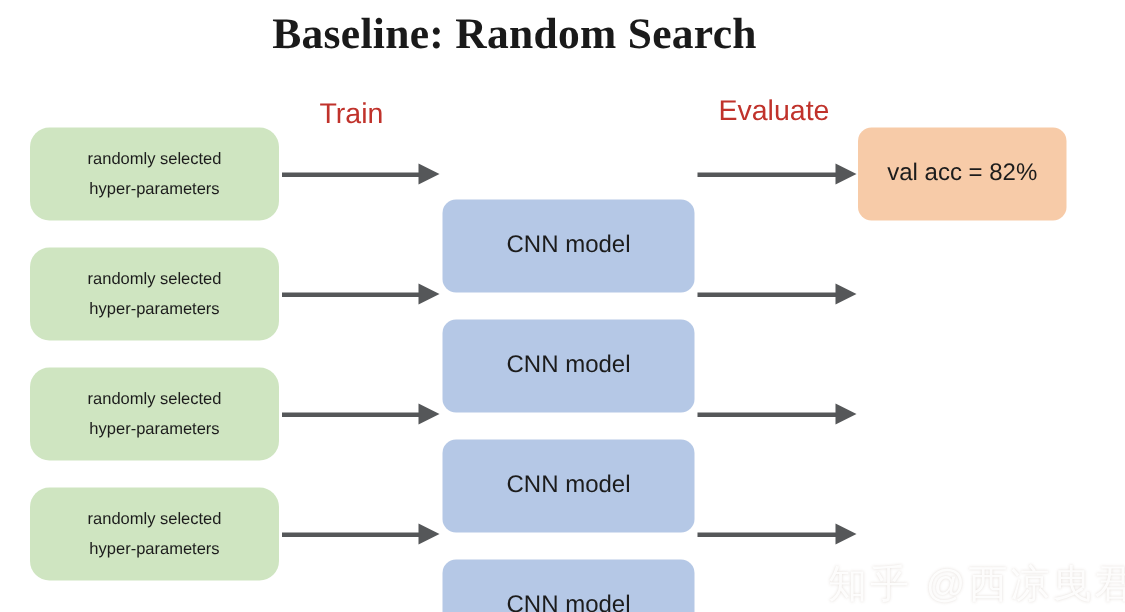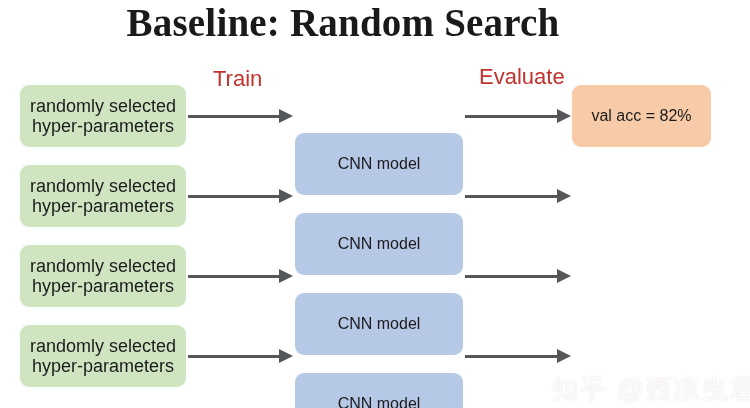--- a/index.html
+++ b/index.html
@@ -18,21 +18,21 @@
 
   
   #page-title {
     position: absolute;
     left: 0;
     top: 6px;
     width: 686px;
     text-align: center;
     font-family: "Liberation Serif", serif;
     font-weight: bold;
-    font-size: 39px;
+    font-size: 29px;
     line-height: 34px;
     letter-spacing: 0.2px;
     color: #1a1a1a;
     white-space: nowrap;
   }
 
   
   .flow-row {
     position: absolute;
     left: 0;
@@ -55,23 +55,24 @@
     align-items: center;
     justify-content: center;
     text-align: center;
     color: #1c1c1c;
   }
 
   .node.params {
     left: 20px;
     width: 166px;
     background: #cfe5c1;
-    font-size: 18px;
+    font-size: 11px;
     line-height: 20px;
     padding: 0 6px;
+    border-radius: 13px;
   }
   .node.params .line { display: block; }
 
   .node.model {
     left: 295px;
     width: 168px;
     background: #b5c8e6;
     font-size: 16px;
     margin-top: 48px;
   }
@@ -117,21 +118,21 @@
     border-top: 7px solid transparent;
     border-bottom: 7px solid transparent;
     border-left: 14px solid #555759;
   }
   .arrow.train    { left: 188px; width: 105px; }
   .arrow.evaluate { left: 465px; width: 106px; }
 
   
   .edge-label {
     position: absolute;
-    font-size: 22px;
+    font-size: 19px;
     color: #c0322b;
     white-space: nowrap;
   }
   #label-train    { left: 213px; top: 66px; }
   #label-evaluate { left: 479px; top: 64px; }
 
   
   #watermark {
     position: absolute;
     left: 552px;

